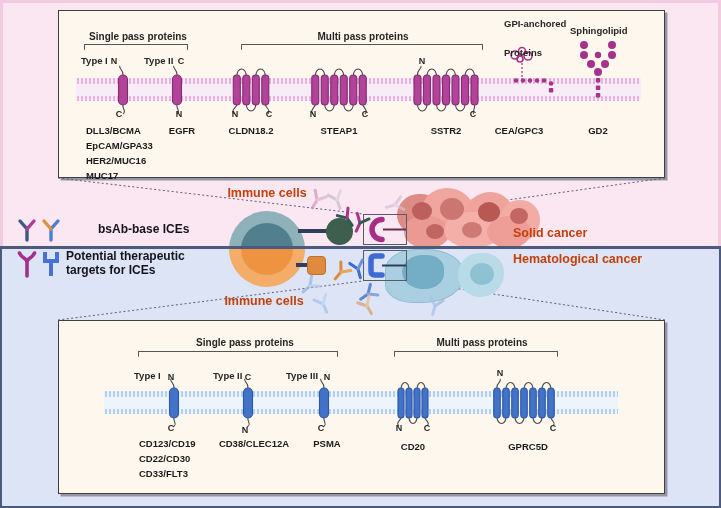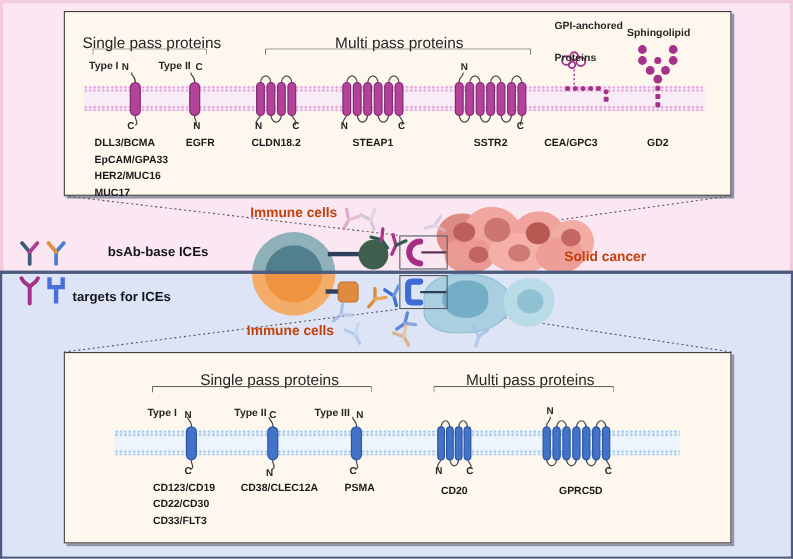--- a/index.html
+++ b/index.html
@@ -21,21 +21,21 @@
   
   .membrane{position:absolute;}
   .membrane.pink{background:#f8ecf6;}
   .membrane.blue{background:#edf4fb;}
   .mem-strip{position:absolute;left:0;right:0;height:5.5px;
              background-size:4px 2.9px;background-position:0 0;}
   .mem-strip.top{top:0;} .mem-strip.bot{bottom:0;}
   .pink .mem-strip{background-image:radial-gradient(circle,#e5a6da 1px,rgba(0,0,0,0) 1.35px);}
   .blue .mem-strip{background-image:radial-gradient(circle,#a8c9ea 1px,rgba(0,0,0,0) 1.35px);}
   
-  .hdr{position:absolute;font-weight:normal;font-size:14px;white-space:nowrap;transform:translateX(-50%);color:#262626;}
+  .hdr{position:absolute;font-weight:bold;font-size:10px;white-space:nowrap;transform:translateX(-50%);color:#262626;}
   .typ{position:absolute;font-weight:bold;font-size:9.5px;white-space:nowrap;color:#262626;}
   .nc{position:absolute;font-weight:bold;font-size:9px;transform:translateX(-50%);color:#262626;}
   .pname{position:absolute;font-weight:bold;font-size:9.5px;white-space:nowrap;color:#1a1a1a;}
   .pname.ctr{transform:translateX(-50%);}
   .seclab{position:absolute;font-weight:bold;font-size:12.5px;white-space:nowrap;color:#c2410c;z-index:7;}
   .seclab.ctr{transform:translateX(-50%);}
   .bracket{position:absolute;height:5px;border-top:1.3px solid #555;border-left:1.3px solid #555;
            border-right:1.3px solid #555;border-radius:1px;}
   .legend-txt{position:absolute;font-weight:bold;font-size:12px;line-height:13.5px;white-space:nowrap;color:#14141c;z-index:6;}
   svg{display:block;}
@@ -241,20 +241,21 @@
     <span class="pname" style="left:80px;top:147px;">CD33/FLT3</span>
     <span class="pname ctr" style="left:195px;top:117px;">CD38/CLEC12A</span>
     <span class="pname ctr" style="left:268px;top:117px;">PSMA</span>
     <span class="pname ctr" style="left:354px;top:120px;">CD20</span>
     <span class="pname ctr" style="left:469px;top:120px;">GPRC5D</span>
   </div>
 
   <span class="seclab ctr" style="left:267px;top:186px;">Immune cells</span>
   <span class="seclab ctr" style="left:264px;top:294px;">Immune cells</span>
   <span class="seclab" style="left:513px;top:226px;">Solid cancer</span>
+  <span class="seclab" style="left:513px;top:252px;">Hematological cancer</span>
 
   <svg class="abs" style="left:16px;top:216px;z-index:6;" width="48" height="27" viewBox="0 0 48 27">
     <g stroke-linecap="round" fill="none" stroke-width="3.4">
       <path d="M11,24 L11,13 L4,5" stroke="#3d5a7c"></path>
         <path d="M11,13 L18,5" stroke="#b03d8f"></path>
       <path d="M35,24 L35,13 L42,5" stroke="#4a7fd0"></path>
         <path d="M35,13 L28,5" stroke="#e0913f"></path>
     </g>
   </svg>
   <span class="legend-txt" style="left:66px;top:223px;padding-left:32px;">bsAb-base ICEs</span>
@@ -262,20 +263,21 @@
   <svg class="abs" style="left:16px;top:250px;z-index:6;" width="48" height="30" viewBox="0 0 48 30">
     <g fill="none">
       <g stroke="#a5308a" stroke-width="3.6" stroke-linecap="round">
         <path d="M11,26 L11,12 M11,12 C11,8 6,9 3.5,3 M11,12 C11,8 16,9 18.5,3"></path>
       </g>
       <g stroke="#4a6fd8" stroke-width="4" stroke-linecap="square">
         <path d="M29,4 L29,11 M41,4 L41,11 M29,11 L41,11 M35,12 L35,24"></path>
       </g>
     </g>
   </svg>
+  <span class="legend-txt" style="left:66px;top:250px;">Potential therapeutic</span>
   <span class="legend-txt" style="left:66px;top:264px;">targets for ICEs</span>
 
   <div class="cellwrap" style="left:392px;top:186px;width:150px;height:62px;overflow:hidden;">
     <div class="blob" style="left:5px;top:8px;width:42px;height:40px;background:#dd8b85;border-radius:55% 45% 50% 50%;"></div>
     <div class="blob" style="left:30px;top:2px;width:52px;height:46px;background:#f0a59e;border-radius:50% 55% 45% 55%;"></div>
     <div class="blob" style="left:72px;top:6px;width:50px;height:48px;background:#eea49c;border-radius:55% 50% 55% 45%;"></div>
     <div class="blob" style="left:108px;top:14px;width:40px;height:42px;background:#f2aca4;border-radius:50% 50% 55% 50%;"></div>
     <div class="blob" style="left:12px;top:30px;width:46px;height:32px;background:#ea9a92;border-radius:45% 55% 50% 50%;"></div>
     <div class="blob" style="left:52px;top:26px;width:56px;height:36px;background:#f4b0a8;border-radius:55% 45% 50% 55%;"></div>
     <div class="blob" style="left:95px;top:30px;width:44px;height:32px;background:#ee9e96;border-radius:50%;"></div>

